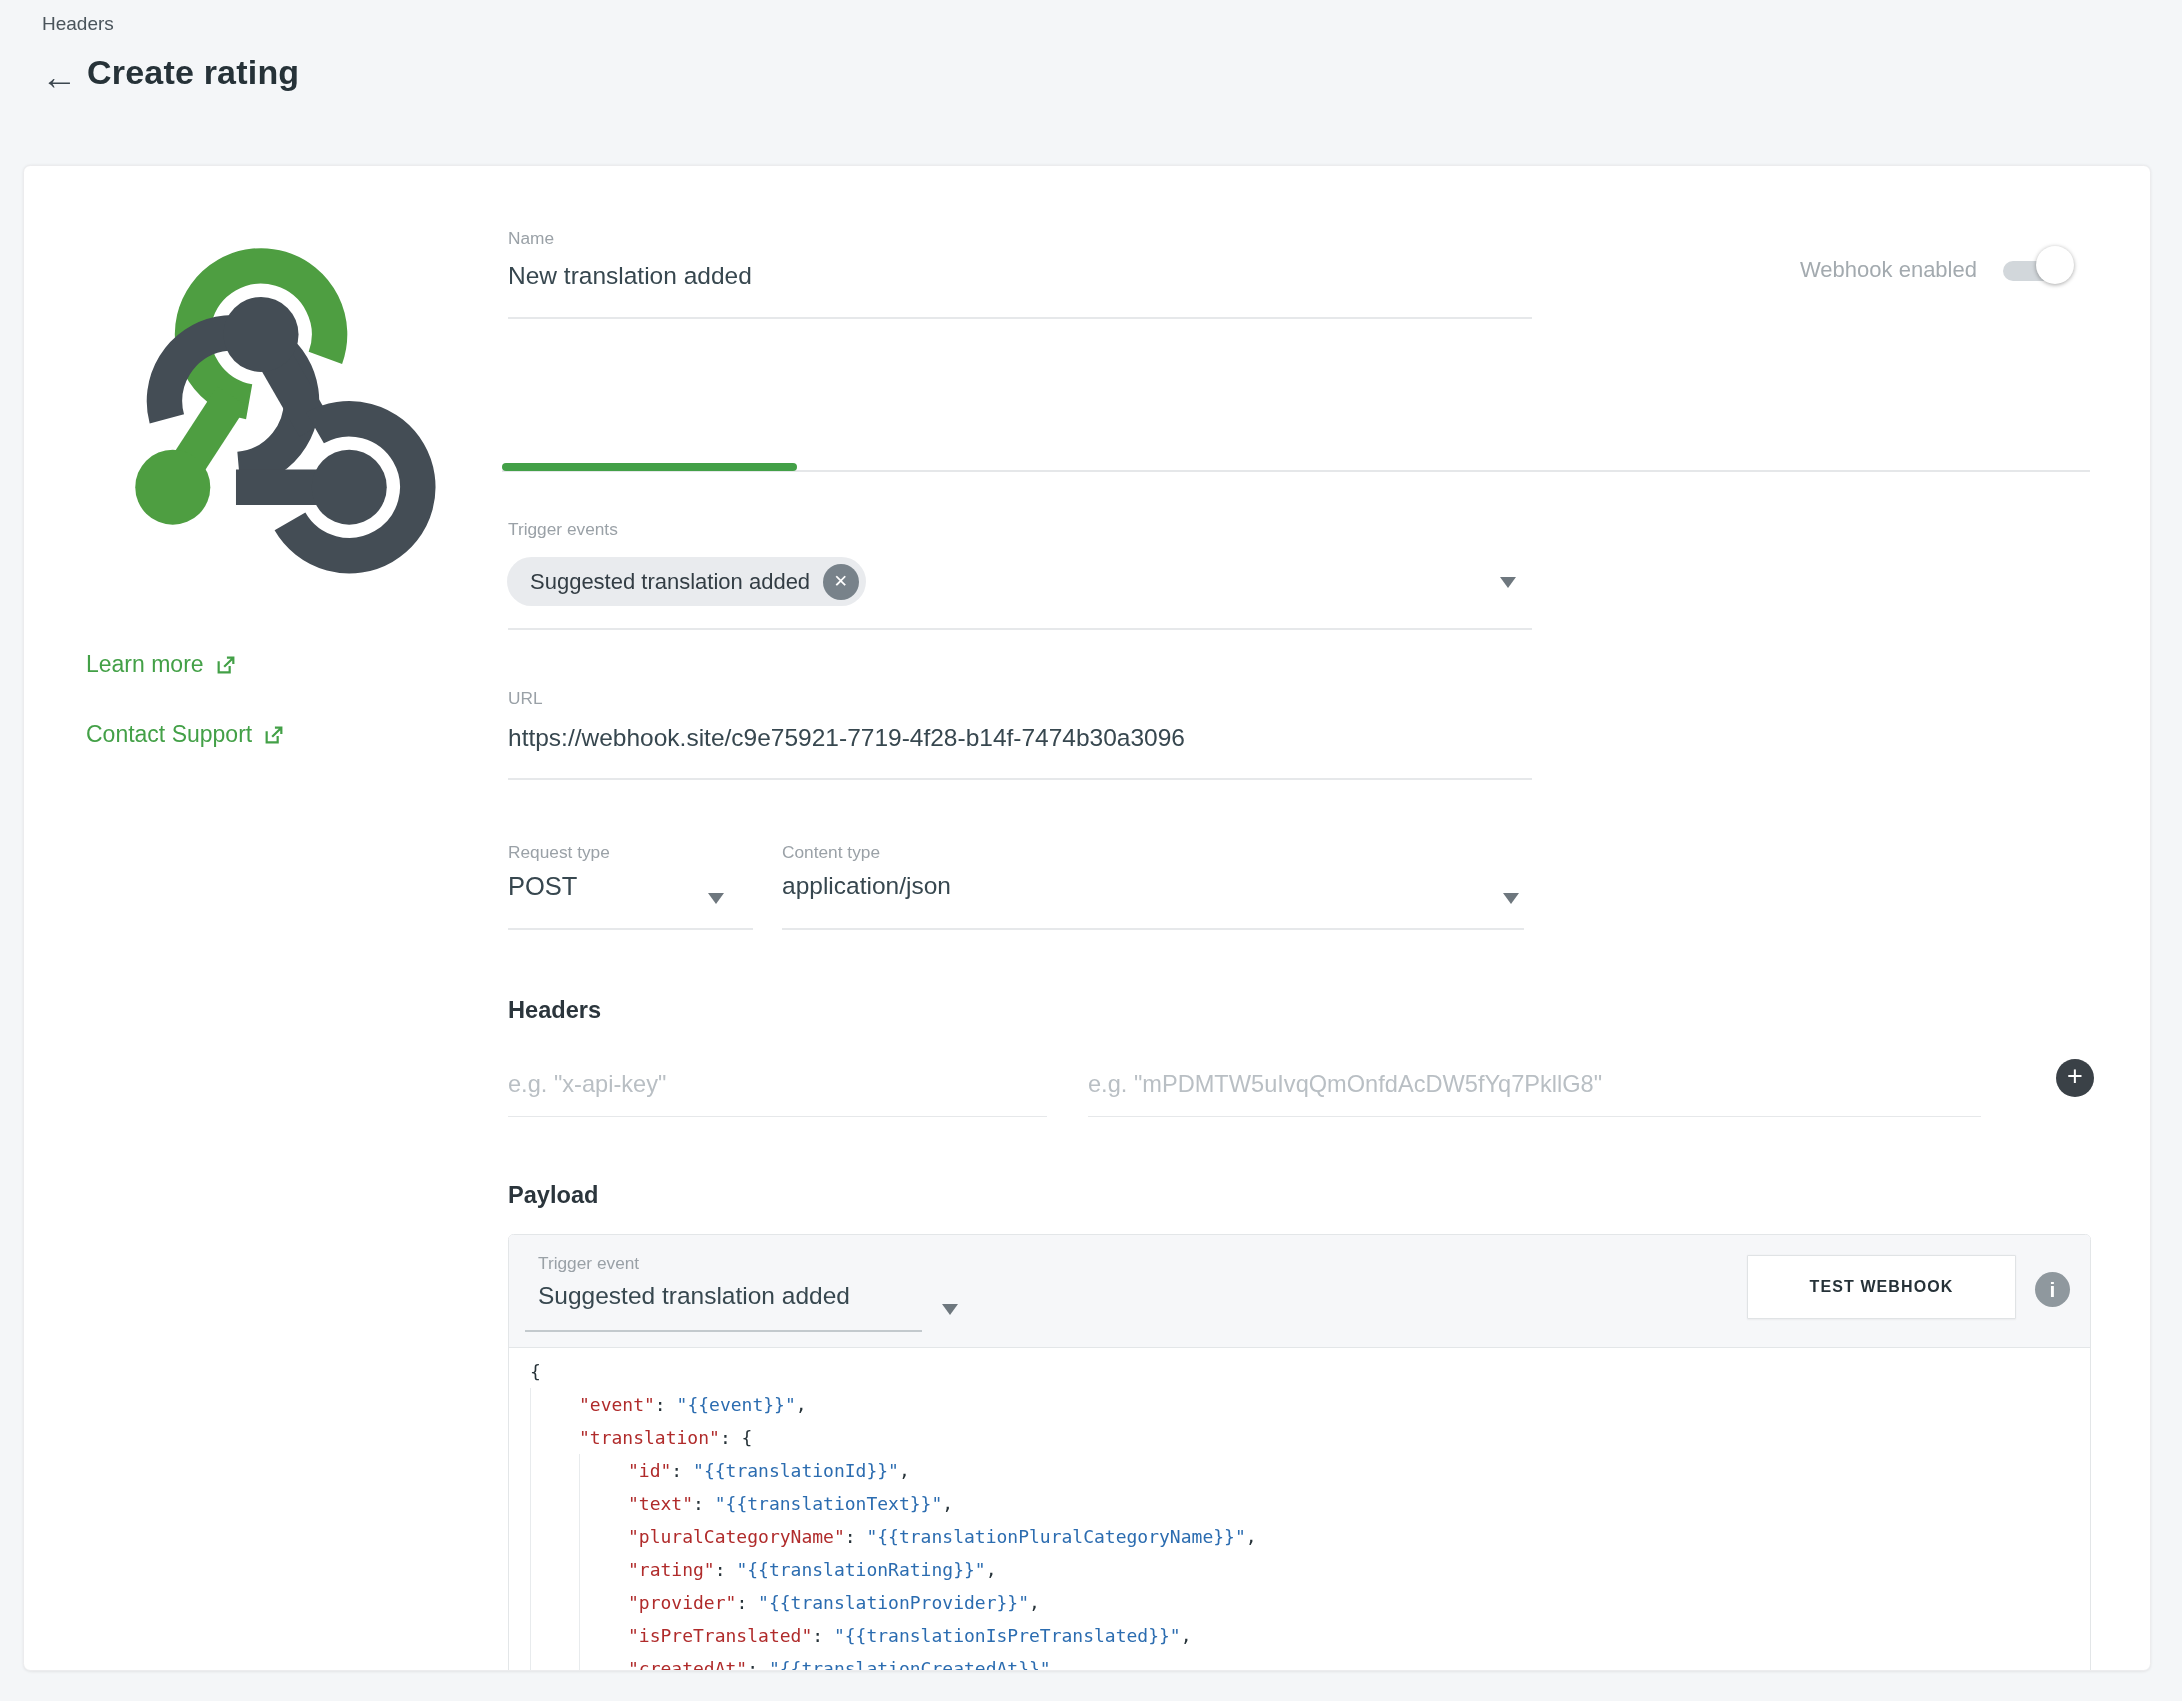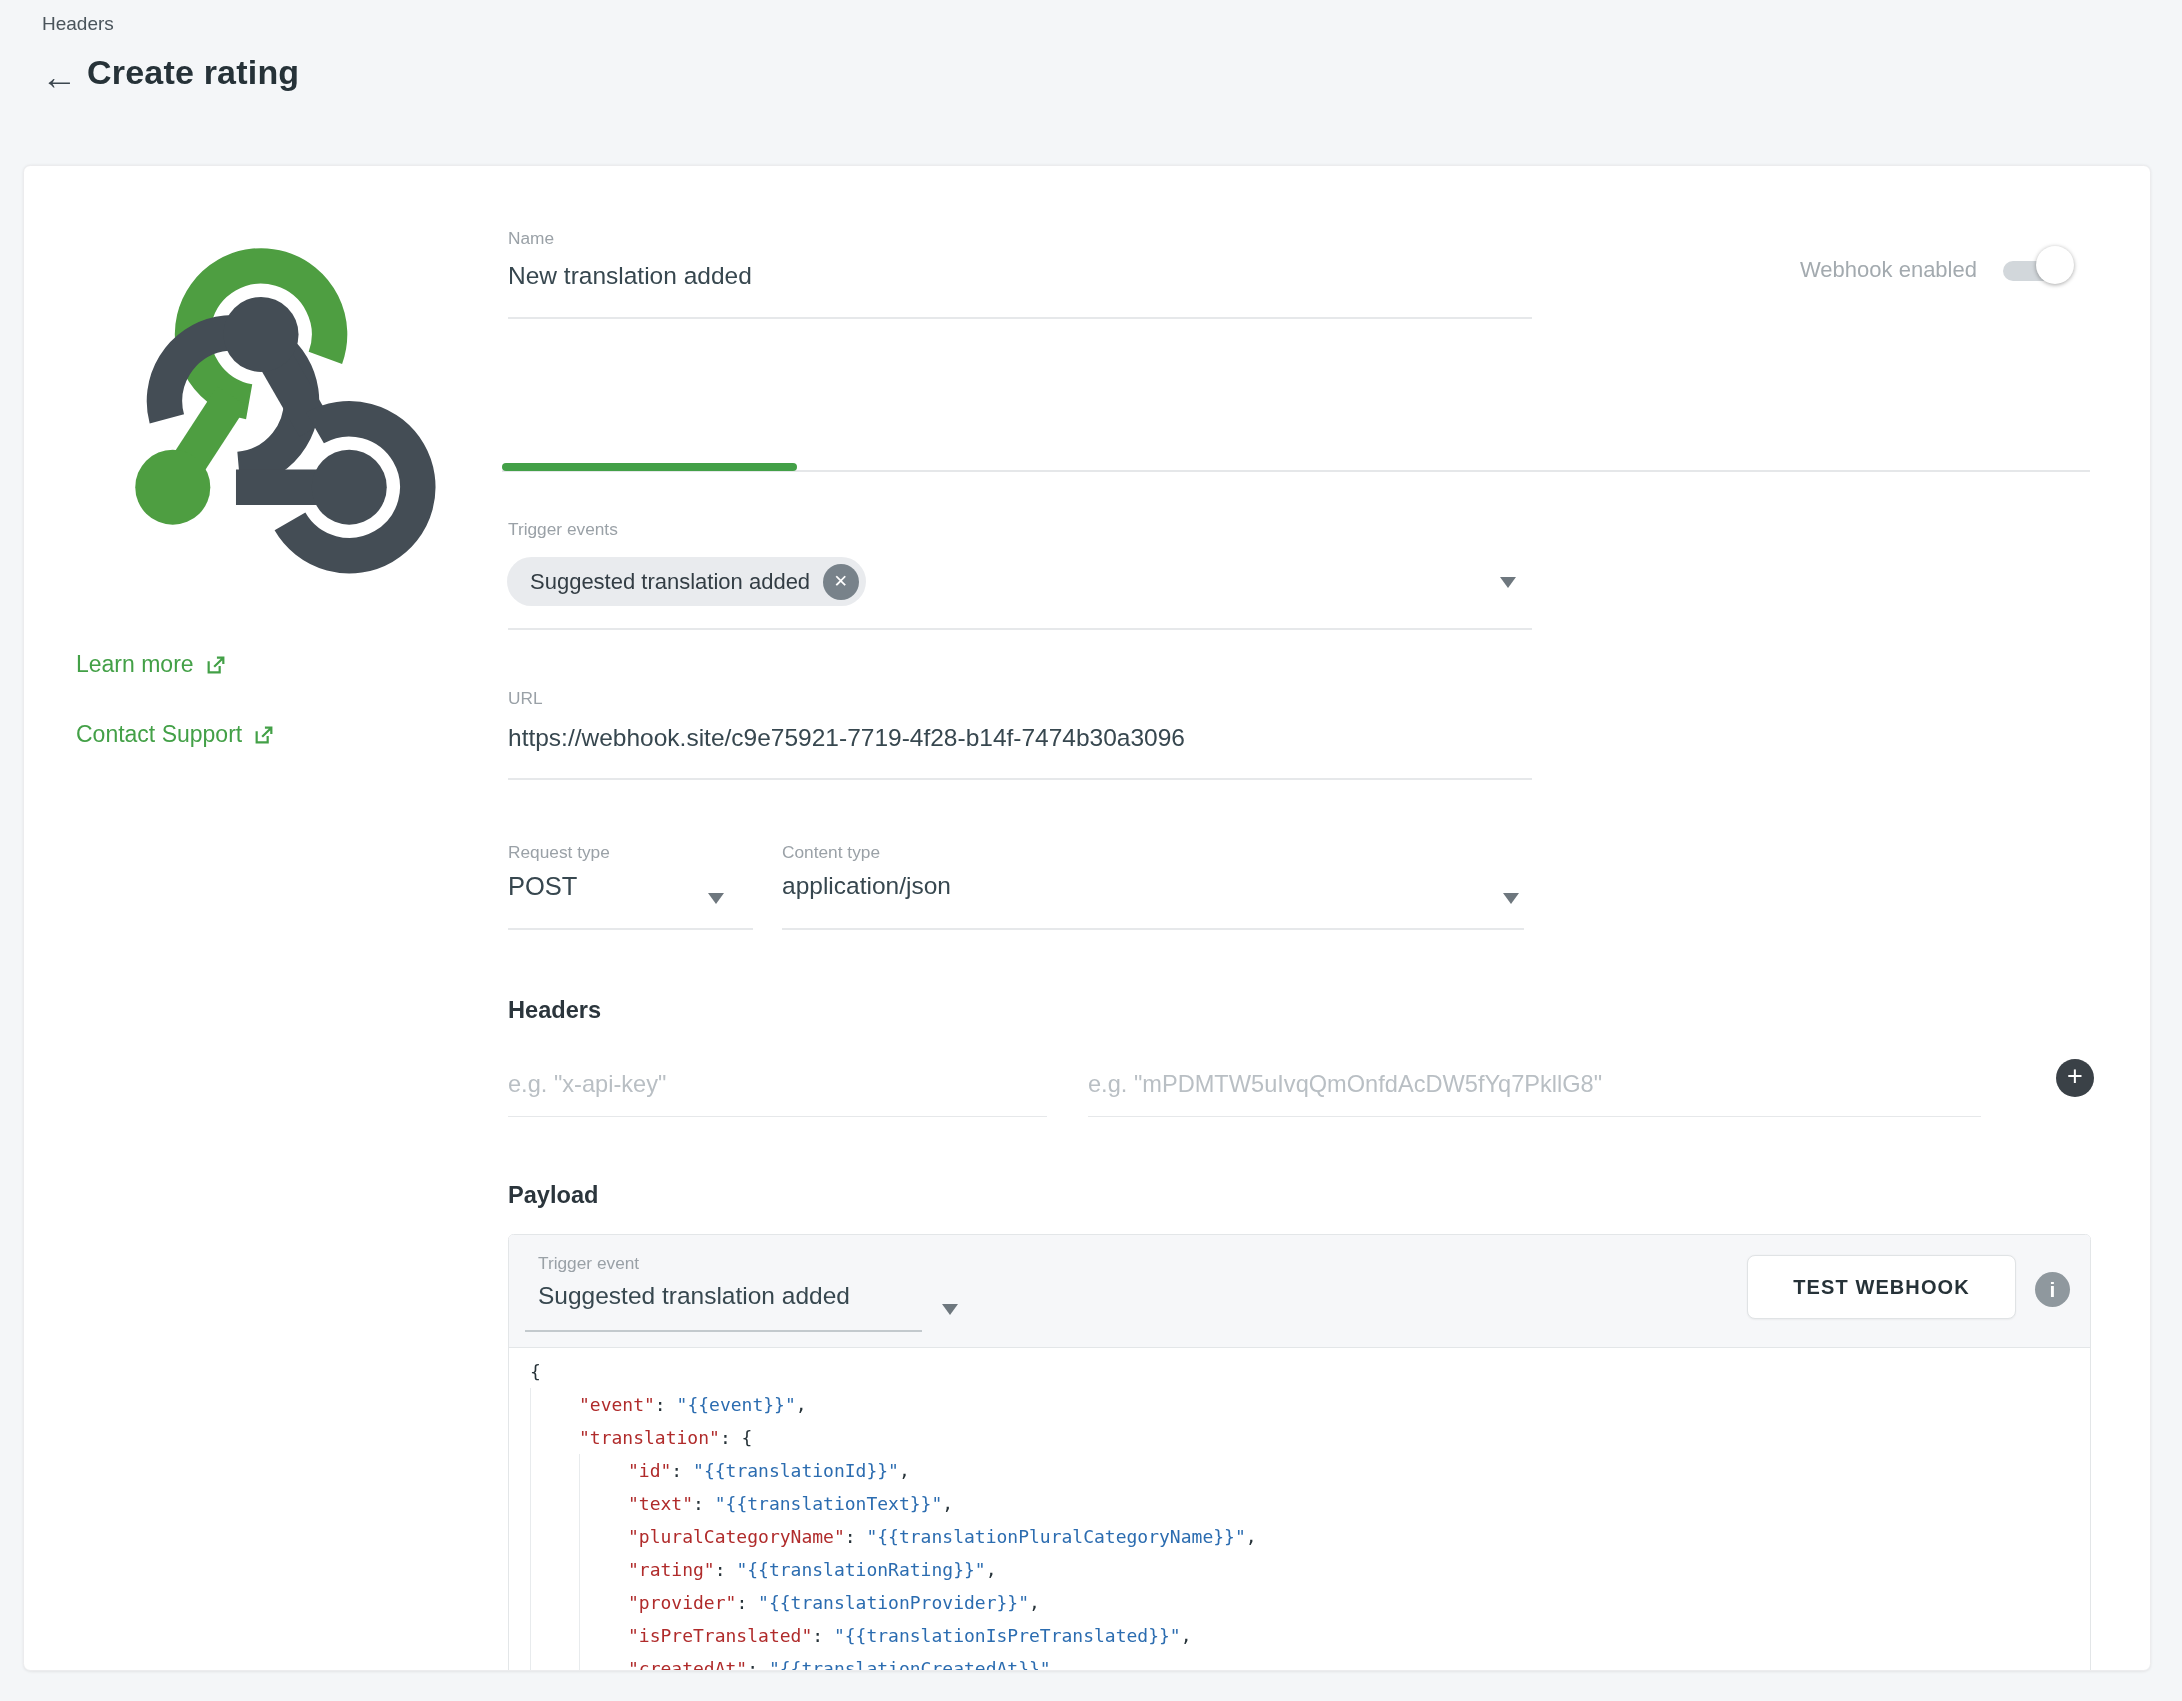--- a/index.html
+++ b/index.html
@@ -19,21 +19,21 @@
                 display:flex; align-items:center; justify-content:center; cursor:pointer; }
   .page-title { left:87px; top:53px; font-size:34px; font-weight:bold; color:#263238; letter-spacing:0.2px; }
 
   
   .card { left:23px; top:165px; width:2128px; height:1506px; background:#fff;
           border:0.9px solid #ececee; border-radius:7.3px; box-shadow:0 0.9px 2.7px rgba(0,0,0,.07);
           overflow:hidden; }
 
   
   .logo { left:56px; top:71px; }
-  .side-link { left:52px; font-size:23px; color:var(--green,#43a047); display:flex; align-items:center; gap:11px; cursor:pointer; }
+  .side-link { left:62px; font-size:23px; color:var(--green,#43a047); display:flex; align-items:center; gap:11px; cursor:pointer; }
   .side-link svg { display:block; }
   .link-learn { top:485px; }
   .link-support { top:555px; }
 
   
   .flabel { font-size:17.3px; color:#9aa1a7; }
   .fvalue { font-size:24.5px; color:#37474f; background:transparent; border:none; outline:none;
             font-family:"Liberation Sans",sans-serif; }
   .uline  { height:1.8px; background:#e6e8ea; }
   .uline-sel { height:1.8px; background:#c3c9cd; }
@@ -95,21 +95,21 @@
   .payload-title { left:484px; top:1016px; font-size:23.6px; font-weight:bold; color:#2b353c; }
   .panel { left:484px; top:1068px; width:1583px; height:473px; border:1.8px solid #e3e6e8; border-radius:5.5px;
            background:#fff; }
   .panel-header { position:relative; height:113px; background:#f6f7f9; border-bottom:1.8px solid #e3e6e8;
                   border-radius:3.6px 3.6px 0 0; }
   .te-label { left:29px; top:18px;text-align:center; }
   .te-value { left:29px; top:47px; font-size:24.5px; cursor:pointer; }
   .te-dd { left:433px; top:69px; }
   .u-te { left:15.5px; top:95px; width:397px; }
   .test-btn { left:1238px; top:20px; width:269px; height:64px; background:#fff; border:1.8px solid #e0e3e5;
-              border-radius:8px; font-size:20px; font-weight:bold; letter-spacing:1.1px; color:#263238;
+              border-radius:1px; font-size:16px; font-weight:bold; letter-spacing:1.1px; color:#263238;
               display:flex; align-items:center; justify-content:center; cursor:pointer;
               box-shadow:0 0.9px 1.8px rgba(0,0,0,.05); font-family:"Liberation Sans",sans-serif; }
   .info-icon { left:1526px; top:37px; width:35px; height:35px; border-radius:50%; background:#8f989e;
                color:#fff; font-size:21px; font-weight:bold; display:flex; align-items:center;
                justify-content:center; cursor:pointer; }
 
   
   .code { padding:7.3px 0 0 21px; cursor:text; }
   .cl { white-space:pre; font-family:"DejaVu Sans Mono",monospace; font-size:18px; line-height:33px;
         height:33px; color:#263238; }

